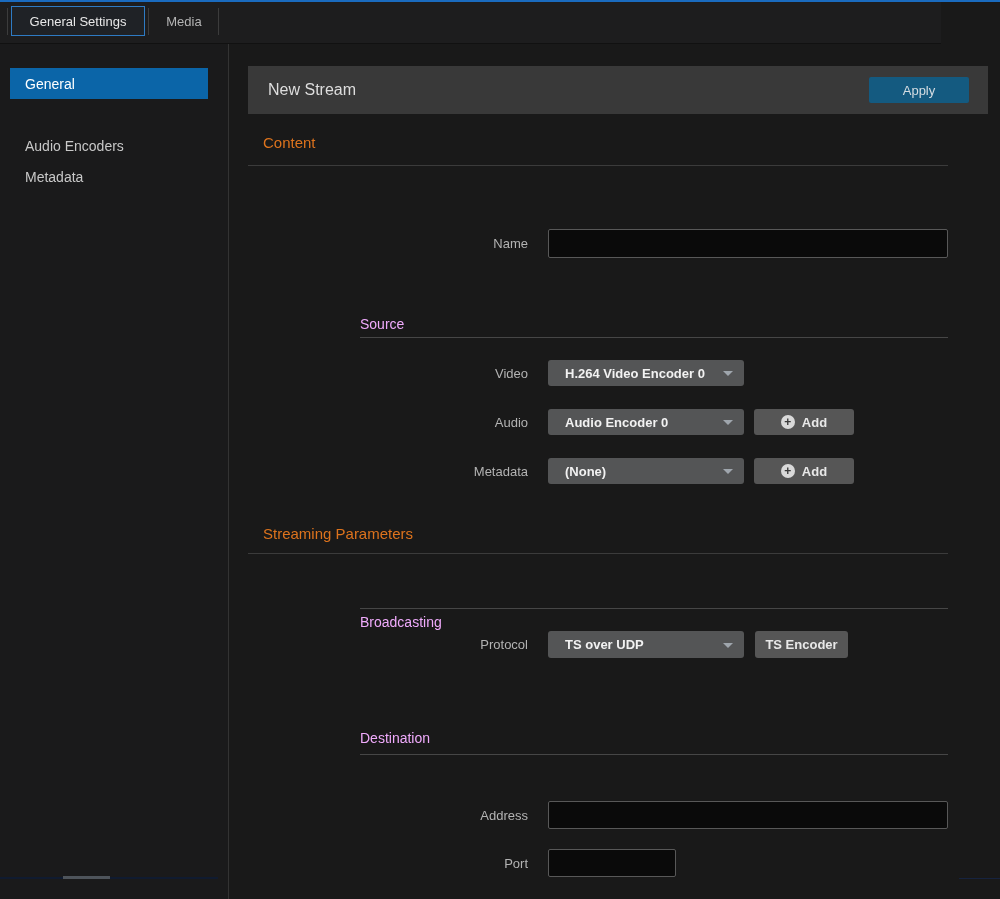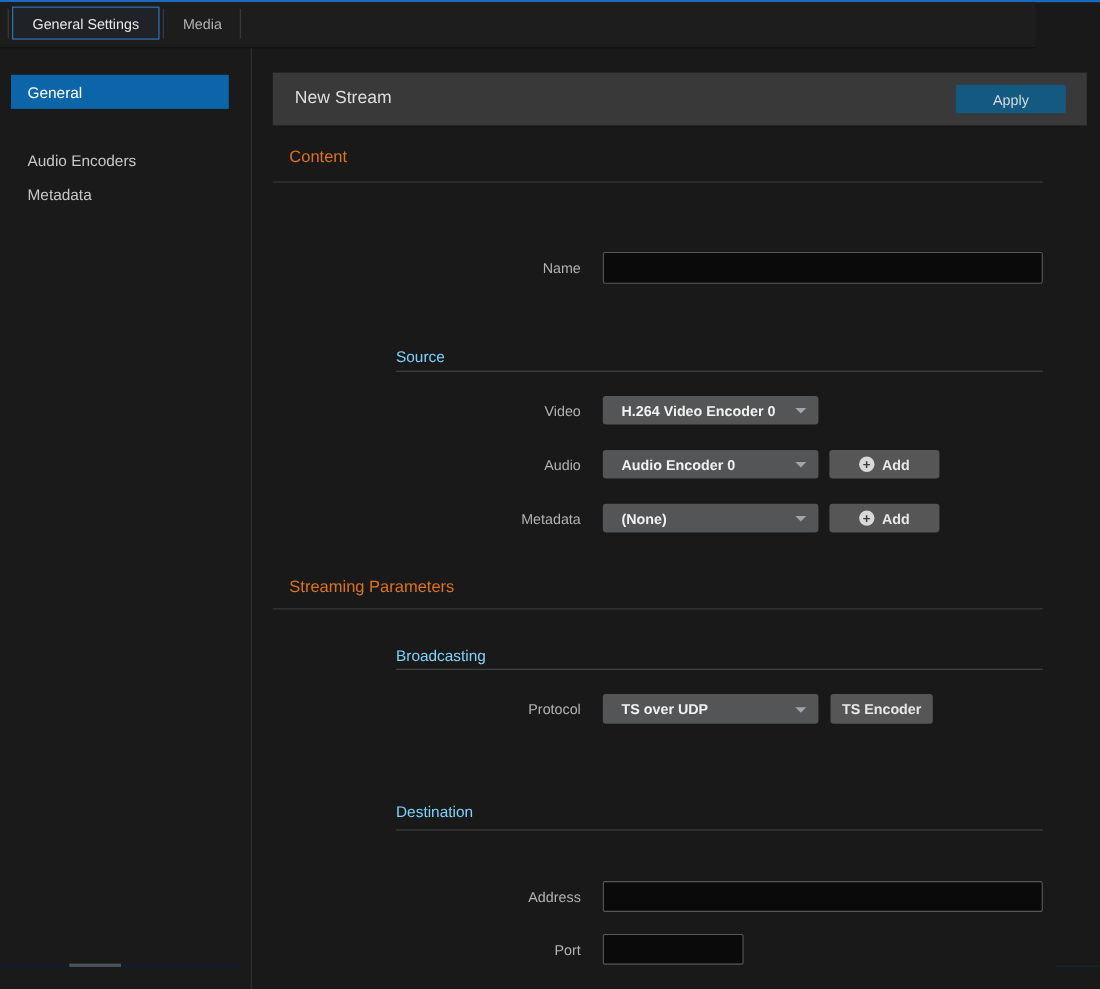--- a/index.html
+++ b/index.html
@@ -28,21 +28,21 @@
 
   
   #panel-header { left:248px; top:66px; width:740px; height:48px; background:#393939; }
   #panel-title { position:absolute; left:20px; top:0; height:48px; display:flex; align-items:center;
                  font-size:16px; color:#dedede; }
   #apply-btn { position:absolute; right:19px; top:11px; width:100px; height:26px; background:#145a80;
                color:#d5dde2; font-size:13px; display:flex; align-items:center; justify-content:center;
                border-radius:2px; cursor:pointer; }
 
   .sec-head { color:#dd731d; font-size:15px; }
-  .sub-head { color:#7dd3fc; font-size:14px; }
+  .sub-head { color:#f0abfc; font-size:14px; }
   .sec-rule { height:1px; background:#3b3b3b; }
   .sub-rule { height:1px; background:#464646; }
 
   .flabel { left:248px; width:280px; text-align:center; color:#b3b3b3; font-size:13px;
             display:flex; align-items:center; justify-content:flex-end; }
   .tinput { background:#0a0a0a; border:1px solid #585858; border-radius:2px; color:#dddddd;
             font-size:13px; padding:0 8px; font-family:"Liberation Sans", sans-serif; }
 
   .dropdown { left:548px; width:196px; background:#545556; border-radius:3px; color:#f2f2f2;
               font-size:13px; font-weight:600; display:flex; align-items:center; padding-left:17px;
@@ -117,21 +117,21 @@
     <span class="caret"></span>
   </div>
   <div class="gbtn" style="left:754px; top:458px; width:100px; height:26px;">
     <span class="plus">+</span>
     <span>Add</span>
   </div>
 
   <div class="abs sec-head" style="left:263px; top:525px;">Streaming Parameters</div>
   <div class="abs sec-rule" style="left:248px; top:553px; width:700px;"></div>
 
-  <div class="abs sub-head" style="left:360px; top:588px;">Broadcasting</div>
+  <div class="abs sub-head" style="left:360px; top:614px;">Broadcasting</div>
   <div class="abs sub-rule" style="left:360px; top:608px; width:588px;"></div>
 
   <div class="abs flabel" style="top:631px; height:27px;">Protocol</div>
   <div class="dropdown" style="top:631px; height:27px;">
     <span>TS over UDP</span>
     <span class="caret"></span>
   </div>
   <div class="gbtn" style="left:755px; top:631px; width:93px; height:27px;">
     <span>TS Encoder</span>
   </div>

